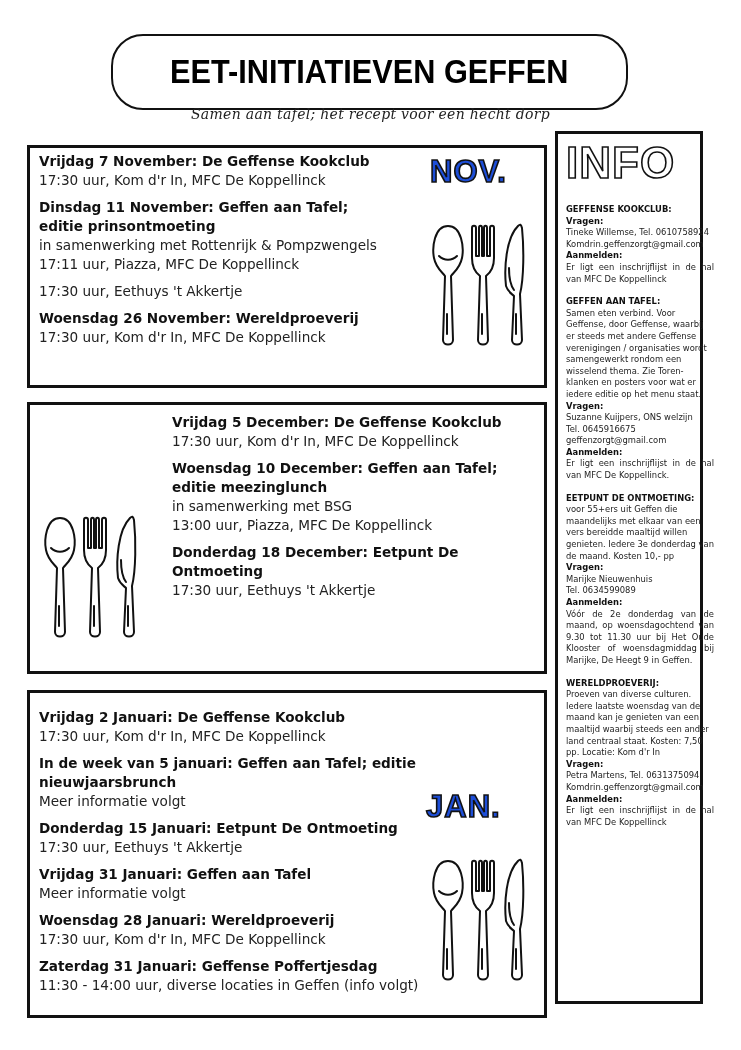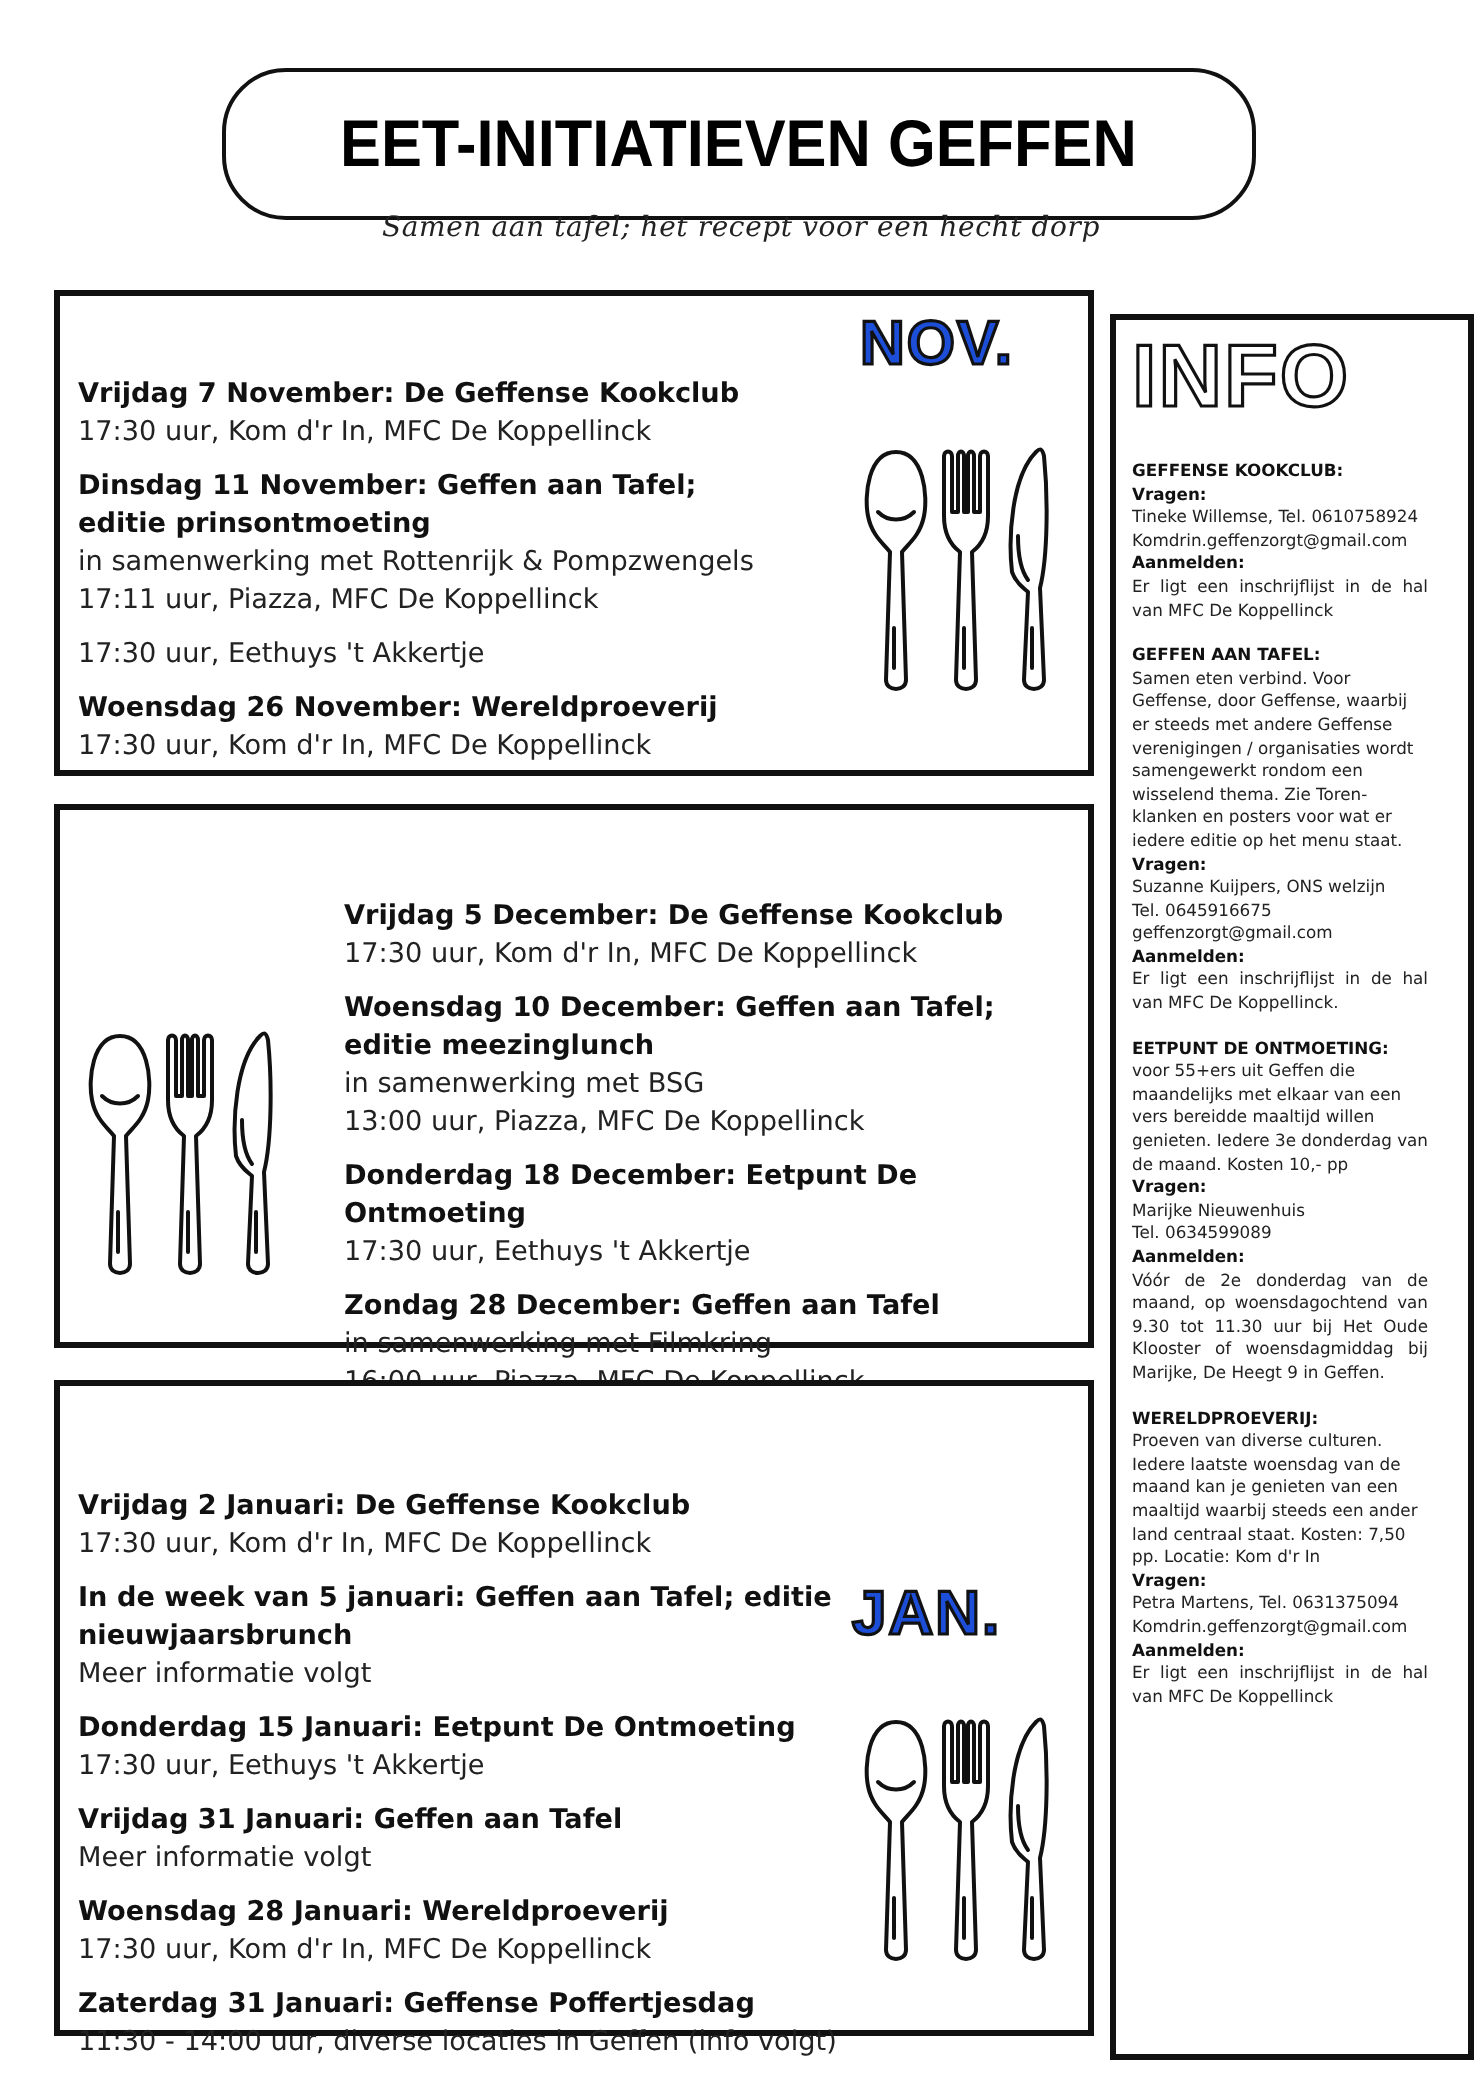--- a/index.html
+++ b/index.html
@@ -10,23 +10,23 @@
                 display: flex; align-items: center; justify-content: center; }
   .title-pill h1 { margin: 0; font-family: "Liberation Sans", sans-serif; font-weight: bold;
                    font-size: 33px; letter-spacing: 0px; color: #000; transform: scaleX(0.93); }
   .subtitle { position: absolute; left: 0; width: 741px; top: 106px; text-align: center;
               font-family: "DejaVu Serif", serif; font-style: italic; font-size: 14px; color: #222;
               letter-spacing: 0.3px; }
   .box { position: absolute; border: 3px solid #111; box-sizing: border-box; background: #fff; }
   #nov { left: 27px; top: 145px; width: 520px; height: 243px; }
   #dec { left: 27px; top: 402px; width: 520px; height: 272px; }
   #jan { left: 27px; top: 690px; width: 520px; height: 328px; }
-  #info { left: 555px; top: 157px; width: 182px; height: 873px; }
+  #info { left: 555px; top: 131px; width: 148px; height: 873px; }
 
-  .events { position: absolute; margin-top: 36px; }
+  .events { position: absolute; }
   .event { margin-bottom: 8px; }
   .ev-title { font-weight: bold; font-size: 13.6px; line-height: 19px; color: #111; }
   .ev-line { font-size: 13.6px; line-height: 19px; color: #222; }
 
   #nov .events { left: 9px; top: 4px; width: 400px; }
   #dec .events { left: 142px; top: 8px; width: 370px; }
   #jan .events { left: 9px; top: 15px; width: 470px; }
 
   .month-label { position: absolute; font-family: "Liberation Sans", sans-serif; font-weight: bold;
                  font-size: 31px; color: #1d4ed8; -webkit-text-stroke: 1.6px #111; letter-spacing: 1px; }
@@ -104,25 +104,20 @@
       <div class="event">
         <div class="ev-title">Woensdag 10 December: Geffen aan Tafel;</div>
         <div class="ev-title">editie meezinglunch</div>
         <div class="ev-line">in samenwerking met BSG</div>
         <div class="ev-line">13:00 uur, Piazza, MFC De Koppellinck</div>
       </div>
       <div class="event">
         <div class="ev-title">Donderdag 18 December: Eetpunt De Ontmoeting</div>
         <div class="ev-line">17:30 uur, Eethuys 't Akkertje</div>
       </div>
-      <div class="event">
-        <div class="ev-title">Zondag 28 December: Geffen aan Tafel</div>
-        <div class="ev-line">in samenwerking met Filmkring</div>
-        <div class="ev-line">16:00 uur, Piazza, MFC De Koppellinck</div>
-      </div>
     </div>
 </section>
 
 <section class="box" id="jan">
   <div class="events">
       <div class="event">
         <div class="ev-title">Vrijdag  2 Januari: De Geffense Kookclub</div>
         <div class="ev-line">17:30 uur, Kom d'r In, MFC De Koppellinck</div>
       </div>
       <div class="event">

